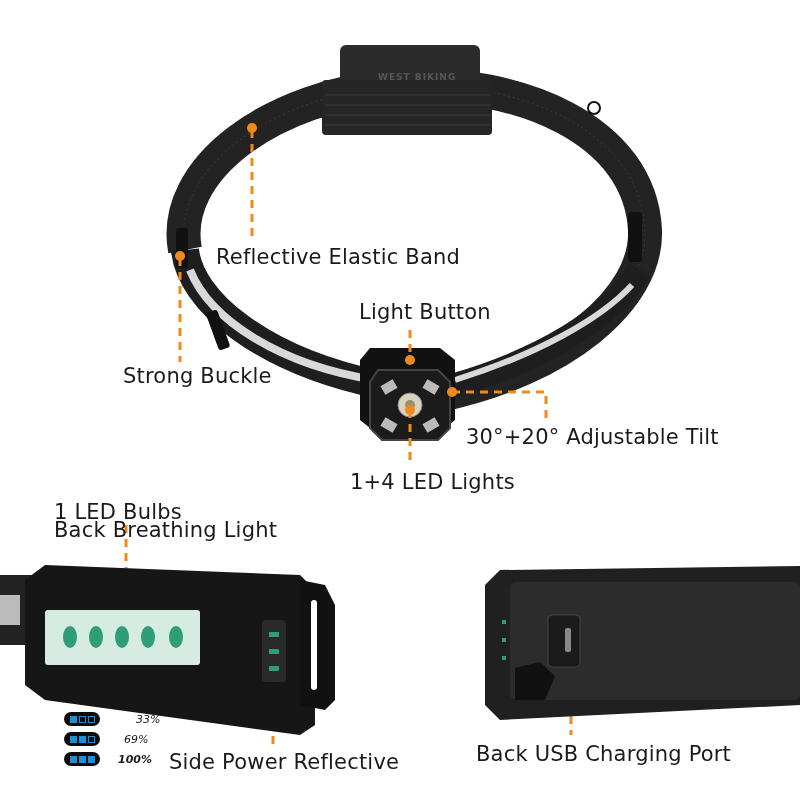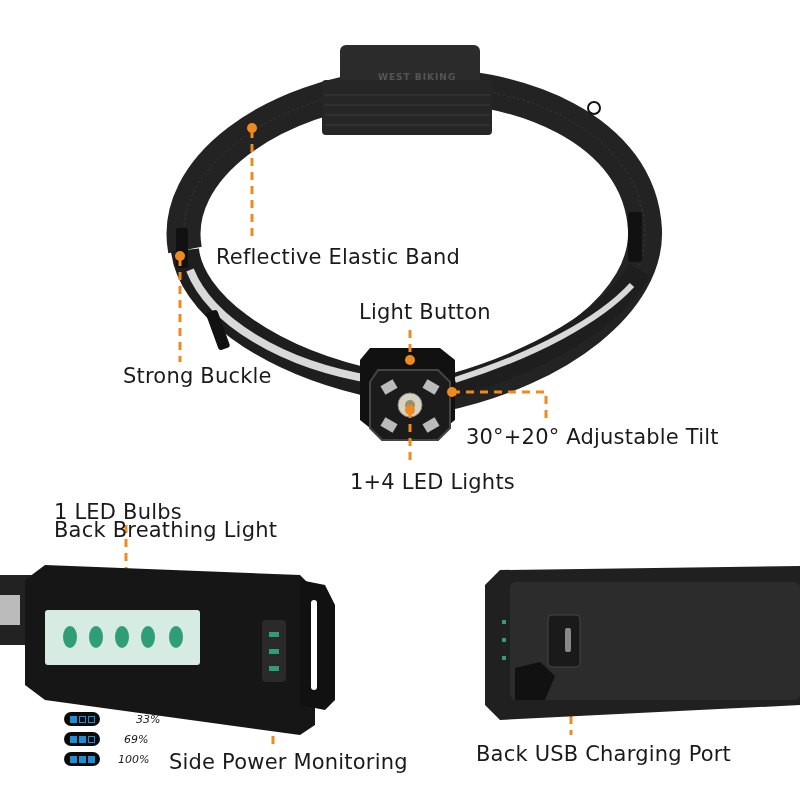--- a/index.html
+++ b/index.html
@@ -105,21 +105,21 @@
   </g>
 </svg>
 
 <div class="label" style="left:216px; top:245px;">Reflective Elastic Band</div>
 <div class="label" style="left:123px; top:364px;">Strong Buckle</div>
 <div class="label" style="left:359px; top:300px;">Light Button</div>
 <div class="label" style="left:466px; top:425px;">30°+20° Adjustable Tilt</div>
 <div class="label" style="left:350px; top:470px;">1+4 LED Lights</div>
 <div class="label" style="left:54px; top:474px;margin-top:44px;">Back Breathing Light</div>
 <div class="label" style="left:54px; top:500px;">1 LED Bulbs</div>
-<div class="label" style="left:169px; top:750px;">Side Power Monitoring</div>
+<div class="label" style="left:169px; top:750px;">Side Power Reflective</div>
 <div class="label" style="left:476px; top:742px;text-align:center;">Back USB Charging Port</div>
 
 <div class="batt" style="left:64px; top:712px;">
   <span class="cell on"></span>
   <span class="cell off"></span>
   <span class="cell off"></span>
 </div>
 <div class="pct" style="left:136px; top:713px;">33%</div>
 
 <div class="batt" style="left:64px; top:732px;">
@@ -127,15 +127,15 @@
   <span class="cell on"></span>
   <span class="cell off"></span>
 </div>
 <div class="pct" style="left:124px; top:733px;">69%</div>
 
 <div class="batt" style="left:64px; top:752px;">
   <span class="cell on"></span>
   <span class="cell on"></span>
   <span class="cell on"></span>
 </div>
-<div class="pct" style="left:118px; top:753px;">100%</div>
+<div class="pct" style="left:118px; top:753px;font-weight:bold;">100%</div>
 
 <div style="position:absolute; left:378px; top:52px; font-size:9px; font-weight:bold; color:#555; letter-spacing:1px;margin-top:20px;">WEST BIKING</div>
 
 </body></html>

